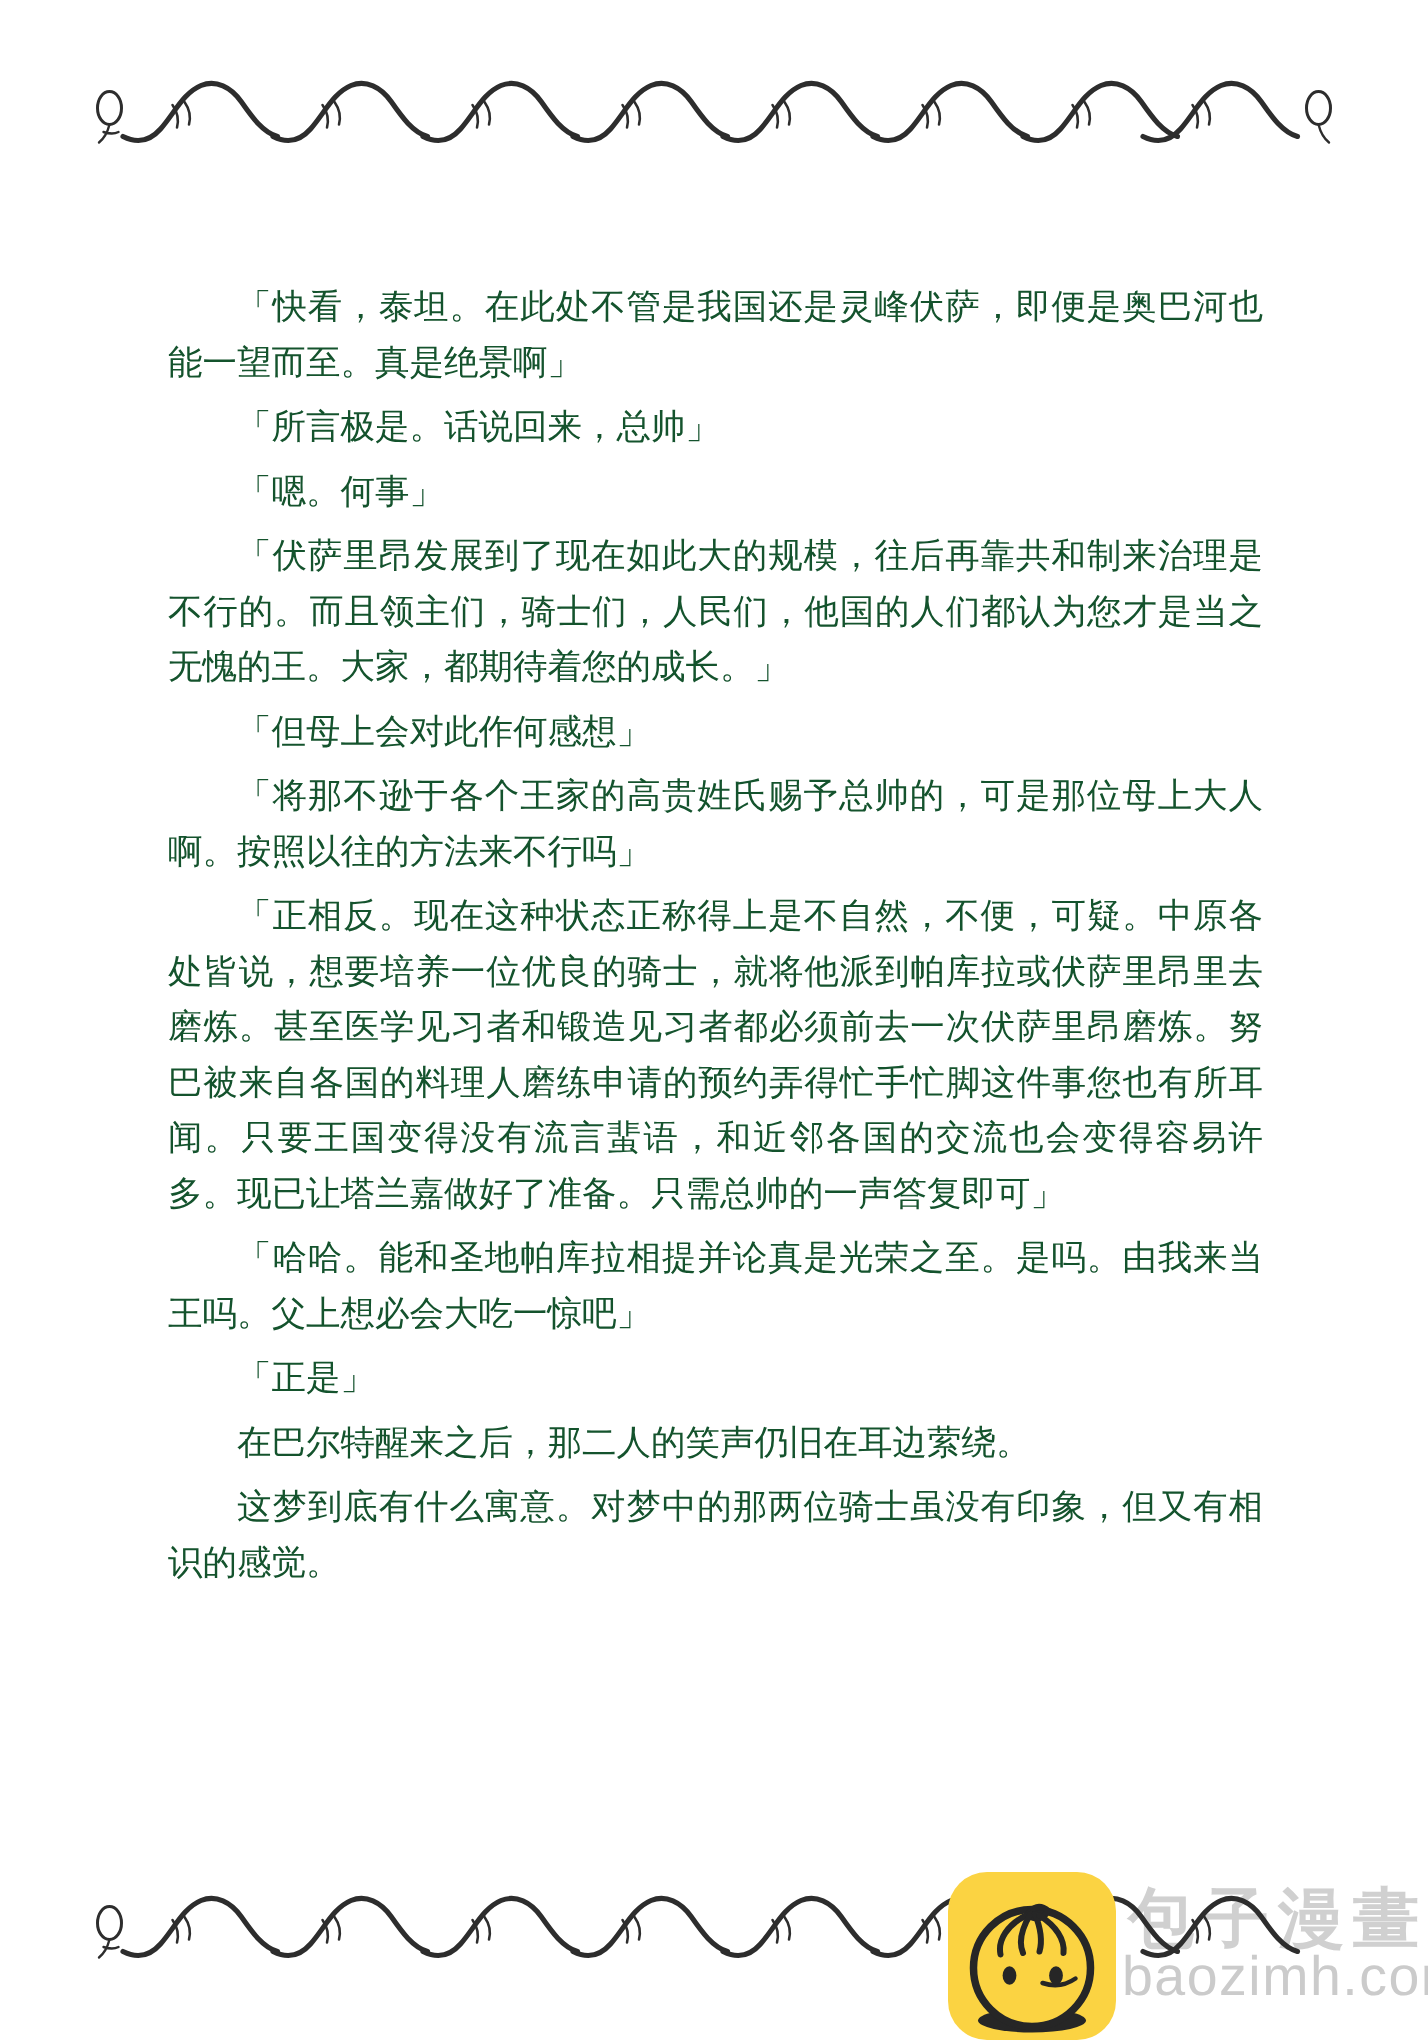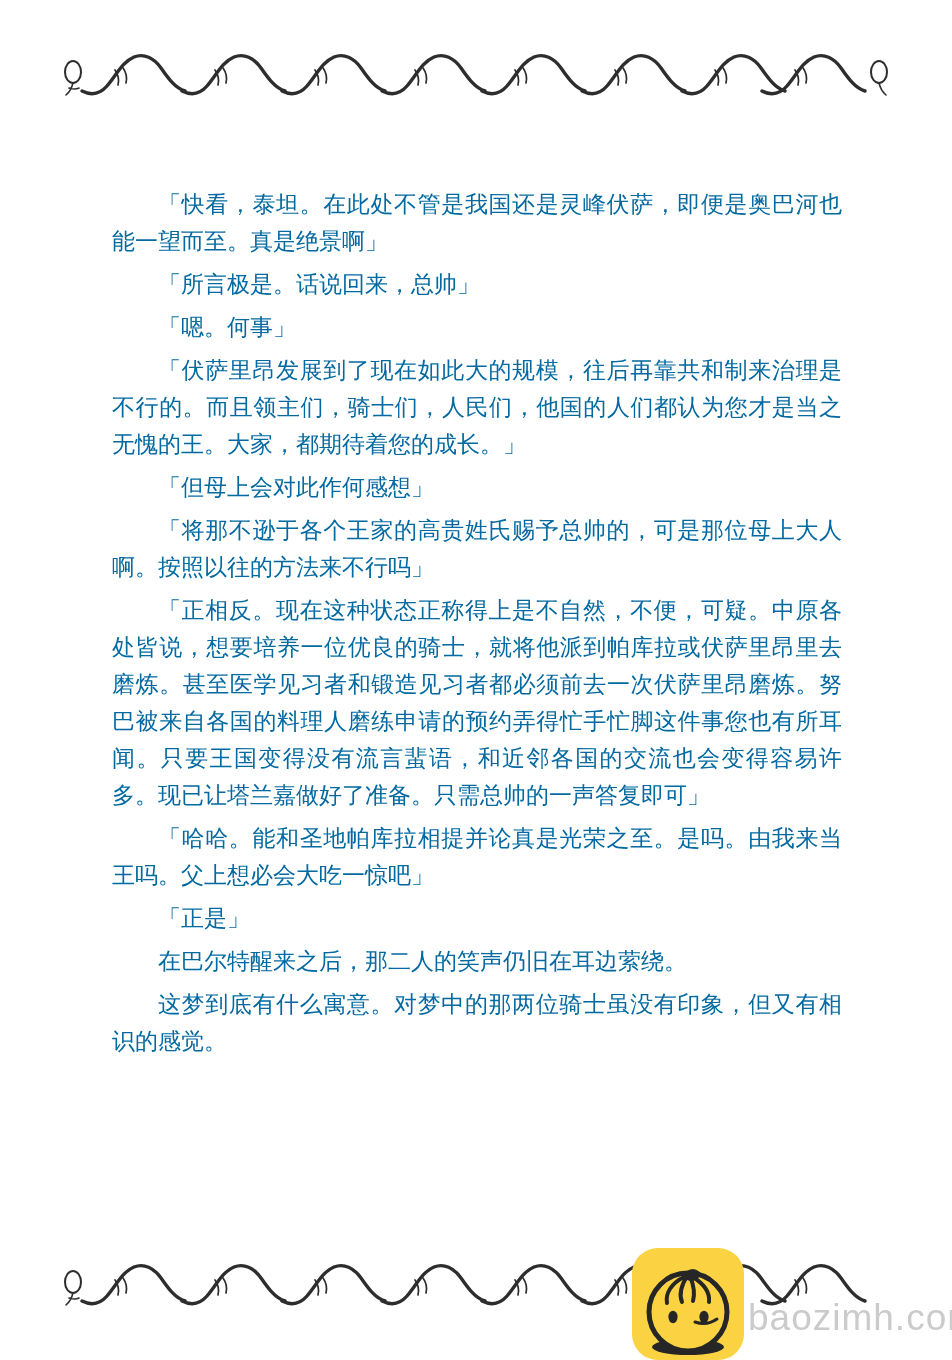--- a/index.html
+++ b/index.html
@@ -22,21 +22,21 @@
     width: 832px; height: 64px;
   }
   .flourish-top { top: 46px; }
   .flourish-bottom { top: 1256px; z-index: 2; }
 
   
   .text-block {
     position: absolute;
     left: 112px; top: 186px;
     width: 730px;
-    color: #0369a1;
+    color: #14532d;
     font-size: 23px;
     line-height: 37px;
     text-align: justify;
     line-break: strict;
   }
   .text-block p {
     margin: 0 0 6px 0;
     text-indent: 2em;
   }
 
@@ -103,20 +103,21 @@
     <p>「伏萨里昂发展到了现在如此大的规模，往后再靠共和制来治理是不行的。而且领主们，骑士们，人民们，他国的人们都认为您才是当之无愧的王。大家，都期待着您的成长。」</p>
     <p>「但母上会对此作何感想」</p>
     <p>「将那不逊于各个王家的高贵姓氏赐予总帅的，可是那位母上大人啊。按照以往的方法来不行吗」</p>
     <p>「正相反。现在这种状态正称得上是不自然，不便，可疑。中原各处皆说，想要培养一位优良的骑士，就将他派到帕库拉或伏萨里昂里去磨炼。甚至医学见习者和锻造见习者都必须前去一次伏萨里昂磨炼。努巴被来自各国的料理人磨练申请的预约弄得忙手忙脚这件事您也有所耳闻。只要王国变得没有流言蜚语，和近邻各国的交流也会变得容易许多。现已让塔兰嘉做好了准备。只需总帅的一声答复即可」</p>
     <p>「哈哈。能和圣地帕库拉相提并论真是光荣之至。是吗。由我来当王吗。父上想必会大吃一惊吧」</p>
     <p>「正是」</p>
     <p>在巴尔特醒来之后，那二人的笑声仍旧在耳边萦绕。</p>
     <p>这梦到底有什么寓意。对梦中的那两位骑士虽没有印象，但又有相识的感觉。</p>
   </main>
 
+  <div class="watermark-brand">包子漫畫</div>
   <div class="watermark-domain">baozimh.com</div>
 
   <svg class="flourish flourish-bottom" viewBox="0 0 832 64" xmlns="http://www.w3.org/2000/svg">
     <ellipse cx="13" cy="26" rx="8" ry="11" fill="none" stroke="#2d2d2d" stroke-width="2"></ellipse>
     <path d="M13 37 q -2 8, -7 12 M9 42 q 6 2, 10 0" fill="none" stroke="#2d2d2d" stroke-width="1.6" stroke-linecap="round"></path>
     <use href="#swirl-unit" x="22" y="0"></use>
     <use href="#swirl-unit" x="122" y="0"></use>
     <use href="#swirl-unit" x="222" y="0"></use>
     <use href="#swirl-unit" x="322" y="0"></use>
     <use href="#swirl-unit" x="422" y="0"></use>

